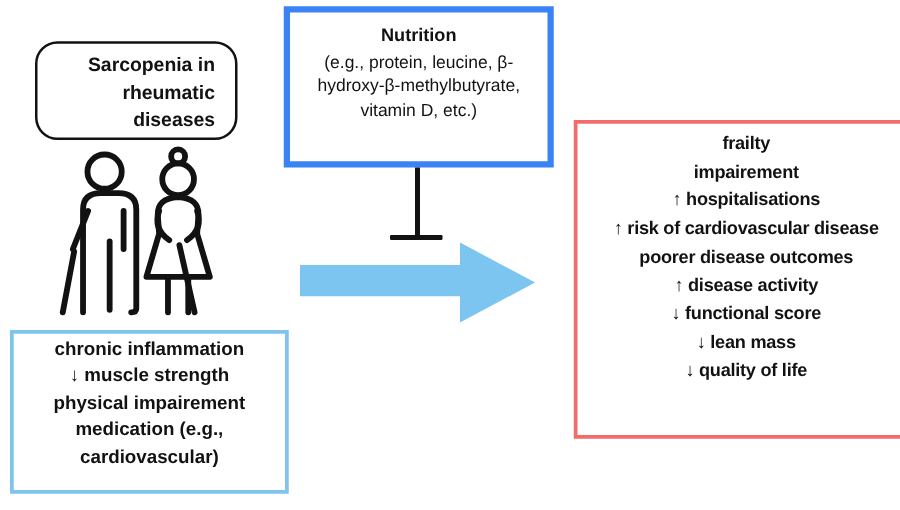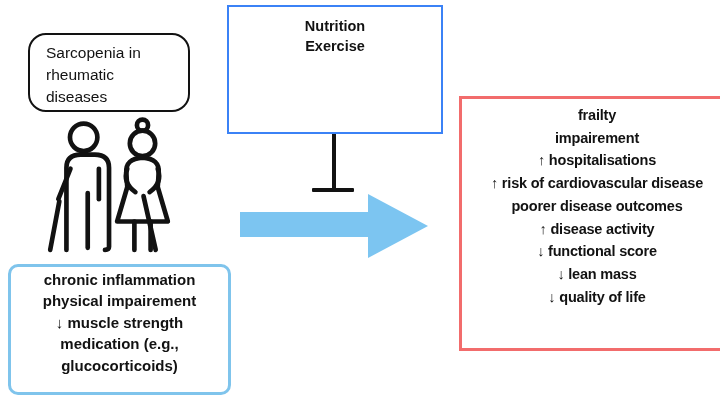--- a/index.html
+++ b/index.html
@@ -6,40 +6,40 @@
   .canvas {
     position:relative; width:720px; height:408px; background:#ffffff;
     font-family:"Liberation Sans", sans-serif; color:#121212; overflow:hidden;
   }
   .canvas * { box-sizing:border-box; }
   .abs { position:absolute; }
 
   .title-box {
     left:28px; top:33px; width:162px; height:79px;
     border:2.5px solid #121212; border-radius:18px;
-    font-weight:normal; font-size:15.5px; line-height:22px;
-    text-align:left; padding:7px 16px 0;
+    font-weight:bold; font-size:15.5px; line-height:22px;
+    text-align:right; padding:7px 16px 0;
   }
 
   .couple-svg { left:36px; top:116px; width:142px; height:142px; }
   .couple-svg path, .couple-svg circle, .couple-svg line {
     fill:none; stroke:#121212; stroke-width:4.6;
     stroke-linecap:round; stroke-linejoin:round;
   }
 
   .features-box {
     left:8px; top:264px; width:223px; height:131px;
-    border:3px solid #7fc4ec; border-radius:10px;
+    border:3px solid #7fc4ec; border-radius:0;
     font-weight:bold; font-size:15px; line-height:21.4px;
     text-align:center; padding:2px 12px 0; overflow:hidden;
   }
 
   .intervention-box {
     left:227px; top:5px; width:216px; height:129px;
-    border:2px solid #3b82f6;
+    border:5px solid #3b82f6;
     text-align:center; font-size:14px; line-height:19.5px;
     padding:10px 9px 0; overflow:hidden;
   }
   .intervention-box .bold { font-weight:bold; font-size:14.5px; }
 
   .tbar-v { left:332px; top:134px; width:3.5px; height:57px; background:#121212; }
   .tbar-h { left:312px; top:188px; width:42px; height:4px; background:#121212; border-radius:1px; }
 
   .arrow-svg { left:238px; top:190px; width:195px; height:75px; }
   .arrow-svg polygon { fill:#7cc5f1; }
@@ -76,28 +76,28 @@
     <path d="M 89 56 Q 88 42 105 41 Q 122 42 121 56 L 120 70 L 130 104 L 80 104 L 90 70 Z"></path>
     <path d="M 90 52 Q 85 66 98 75"></path>
     <path d="M 120 52 Q 125 66 112 75"></path>
     <path d="M 97 104 L 97 132"></path>
     <path d="M 113 104 L 113 132"></path>
     <path d="M 106 79 L 118 132"></path>
   </svg>
 
   <div class="abs features-box">
       <div class="line">chronic inflammation</div>
+      <div class="line">↓ muscle strength</div>
       <div class="line">physical impairement</div>
-      <div class="line">↓ muscle strength</div>
-      <div class="line">medication (e.g., glucocorticoids)</div>
+      <div class="line">medication (e.g., cardiovascular)</div>
     </div>
 
   <div class="abs intervention-box">
     <div class="bold">Nutrition</div>
-    <div class="bold">Exercise</div>
+    <div>(e.g., protein, leucine, β-hydroxy-β-methylbutyrate, vitamin D, etc.)</div>
   </div>
 
   <div class="abs tbar-v"></div>
   <div class="abs tbar-h"></div>
 
   <svg class="abs arrow-svg" viewBox="0 0 195 75" aria-hidden="true">
     <polygon points="2,22 130,22 130,4 190,36 130,68 130,47 2,47"></polygon>
   </svg>
 
   <div class="abs outcomes-box">

